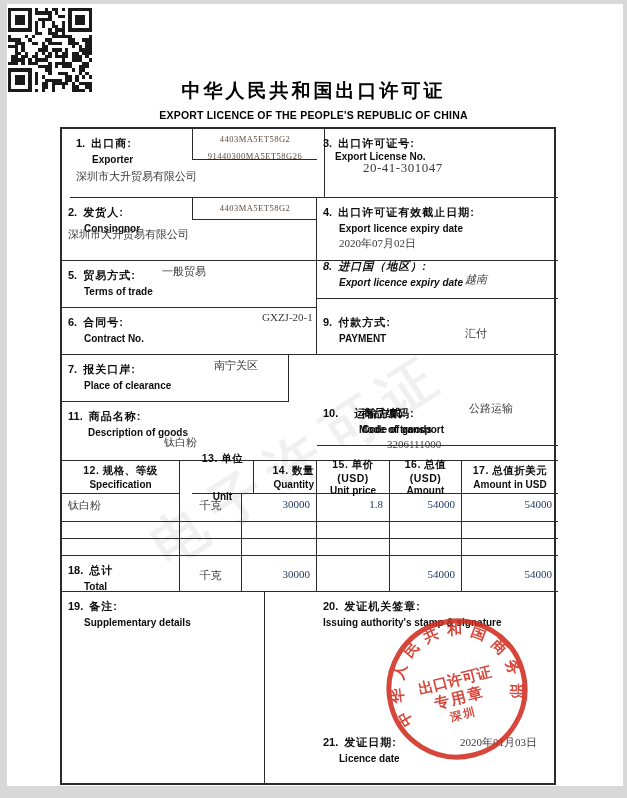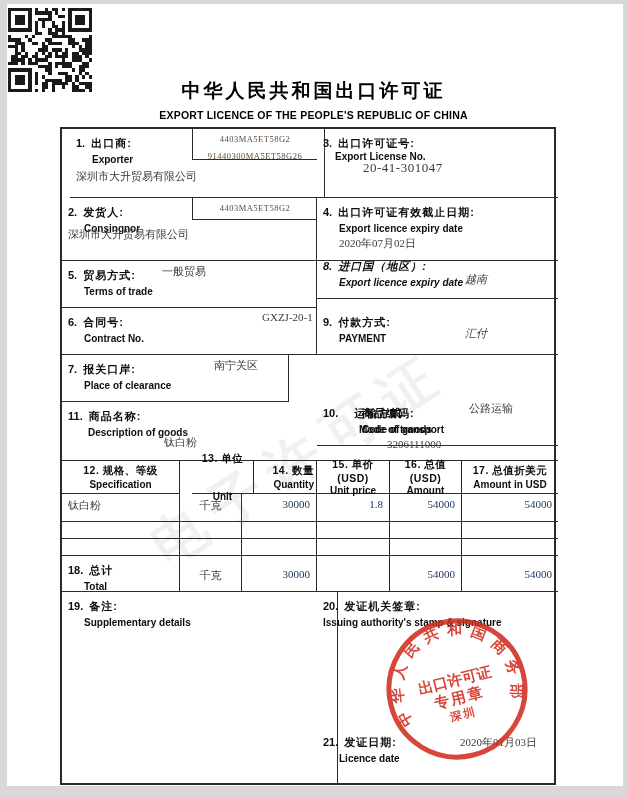--- a/index.html
+++ b/index.html
@@ -355,21 +355,21 @@
 
   <div class="cell bR bB" style="left:0;top:179px;width:255px;height:47px;">
     <div class="lblrow"><span class="no">6.</span><span class="zh">合同号:</span></div>
     <div class="en">Contract No.</div>
     <div class="val abs" style="left:200px;top:3px;">GXZJ-20-1</div>
   </div>
 
   <div class="cell bB" style="left:255px;top:179px;width:241px;height:47px;">
     <div class="lblrow"><span class="no">9.</span><span class="zh">付款方式:</span></div>
     <div class="en">PAYMENT</div>
-    <div class="val abs" style="left:148px;top:18px;font-style:italic;">汇付</div>
+    <div class="val abs" style="left:148px;top:18px;">汇付</div>
   </div>
 
   <div class="cell bR bB" style="left:0;top:226px;width:227px;height:47px;">
     <div class="lblrow"><span class="no">7.</span><span class="zh">报关口岸:</span></div>
     <div class="en">Place of clearance</div>
     <div class="val abs" style="left:152px;top:3px;">南宁关区</div>
   </div>
 
   <div class="cell bB" style="left:255px;top:226px;width:241px;height:47px;margin-top:44px;">
     <div class="lblrow"><span class="no">10.</span><span class="zh" style="margin-left:10px;">运输方式:</span></div>
@@ -437,21 +437,21 @@
   <div class="cell bR bB" style="left:0;top:427px;width:118px;height:36px;">
     <div class="lblrow"><span class="no">18.</span><span class="zh">总计</span></div>
     <div class="en">Total</div>
   </div>
   <div class="cell bR bB val tcenter" style="left:118px;top:427px;width:62px;height:36px;padding-top:12px;">千克</div>
   <div class="cell bR bB val tright num" style="left:180px;top:427px;width:75px;height:36px;padding-top:12px;">30000</div>
   <div class="cell bR bB val tright" style="left:255px;top:427px;width:73px;height:36px;padding-top:12px;"></div>
   <div class="cell bR bB val tright num" style="left:328px;top:427px;width:72px;height:36px;padding-top:12px;">54000</div>
   <div class="cell bB val tright num" style="left:400px;top:427px;width:96px;height:36px;padding-top:12px;">54000</div>
 
-  <div class="cell bR" style="left:0;top:463px;width:276px;height:191px;">
+  <div class="cell bR" style="left:0;top:463px;width:203px;height:191px;">
     <div class="lblrow"><span class="no">19.</span><span class="zh">备注:</span></div>
     <div class="en">Supplementary details</div>
   </div>
 
   <div class="cell" style="left:255px;top:463px;width:241px;height:191px;">
     <div class="lblrow"><span class="no">20.</span><span class="zh">发证机关签章:</span></div>
     <div class="en" style="margin-left:0;">Issuing authority's stamp &amp; signature</div>
     <div class="abs" style="left:6px;top:140px;">
       <div class="lblrow"><span class="no">21.</span><span class="zh">发证日期:</span></div>
       <div class="en">Licence date</div>

